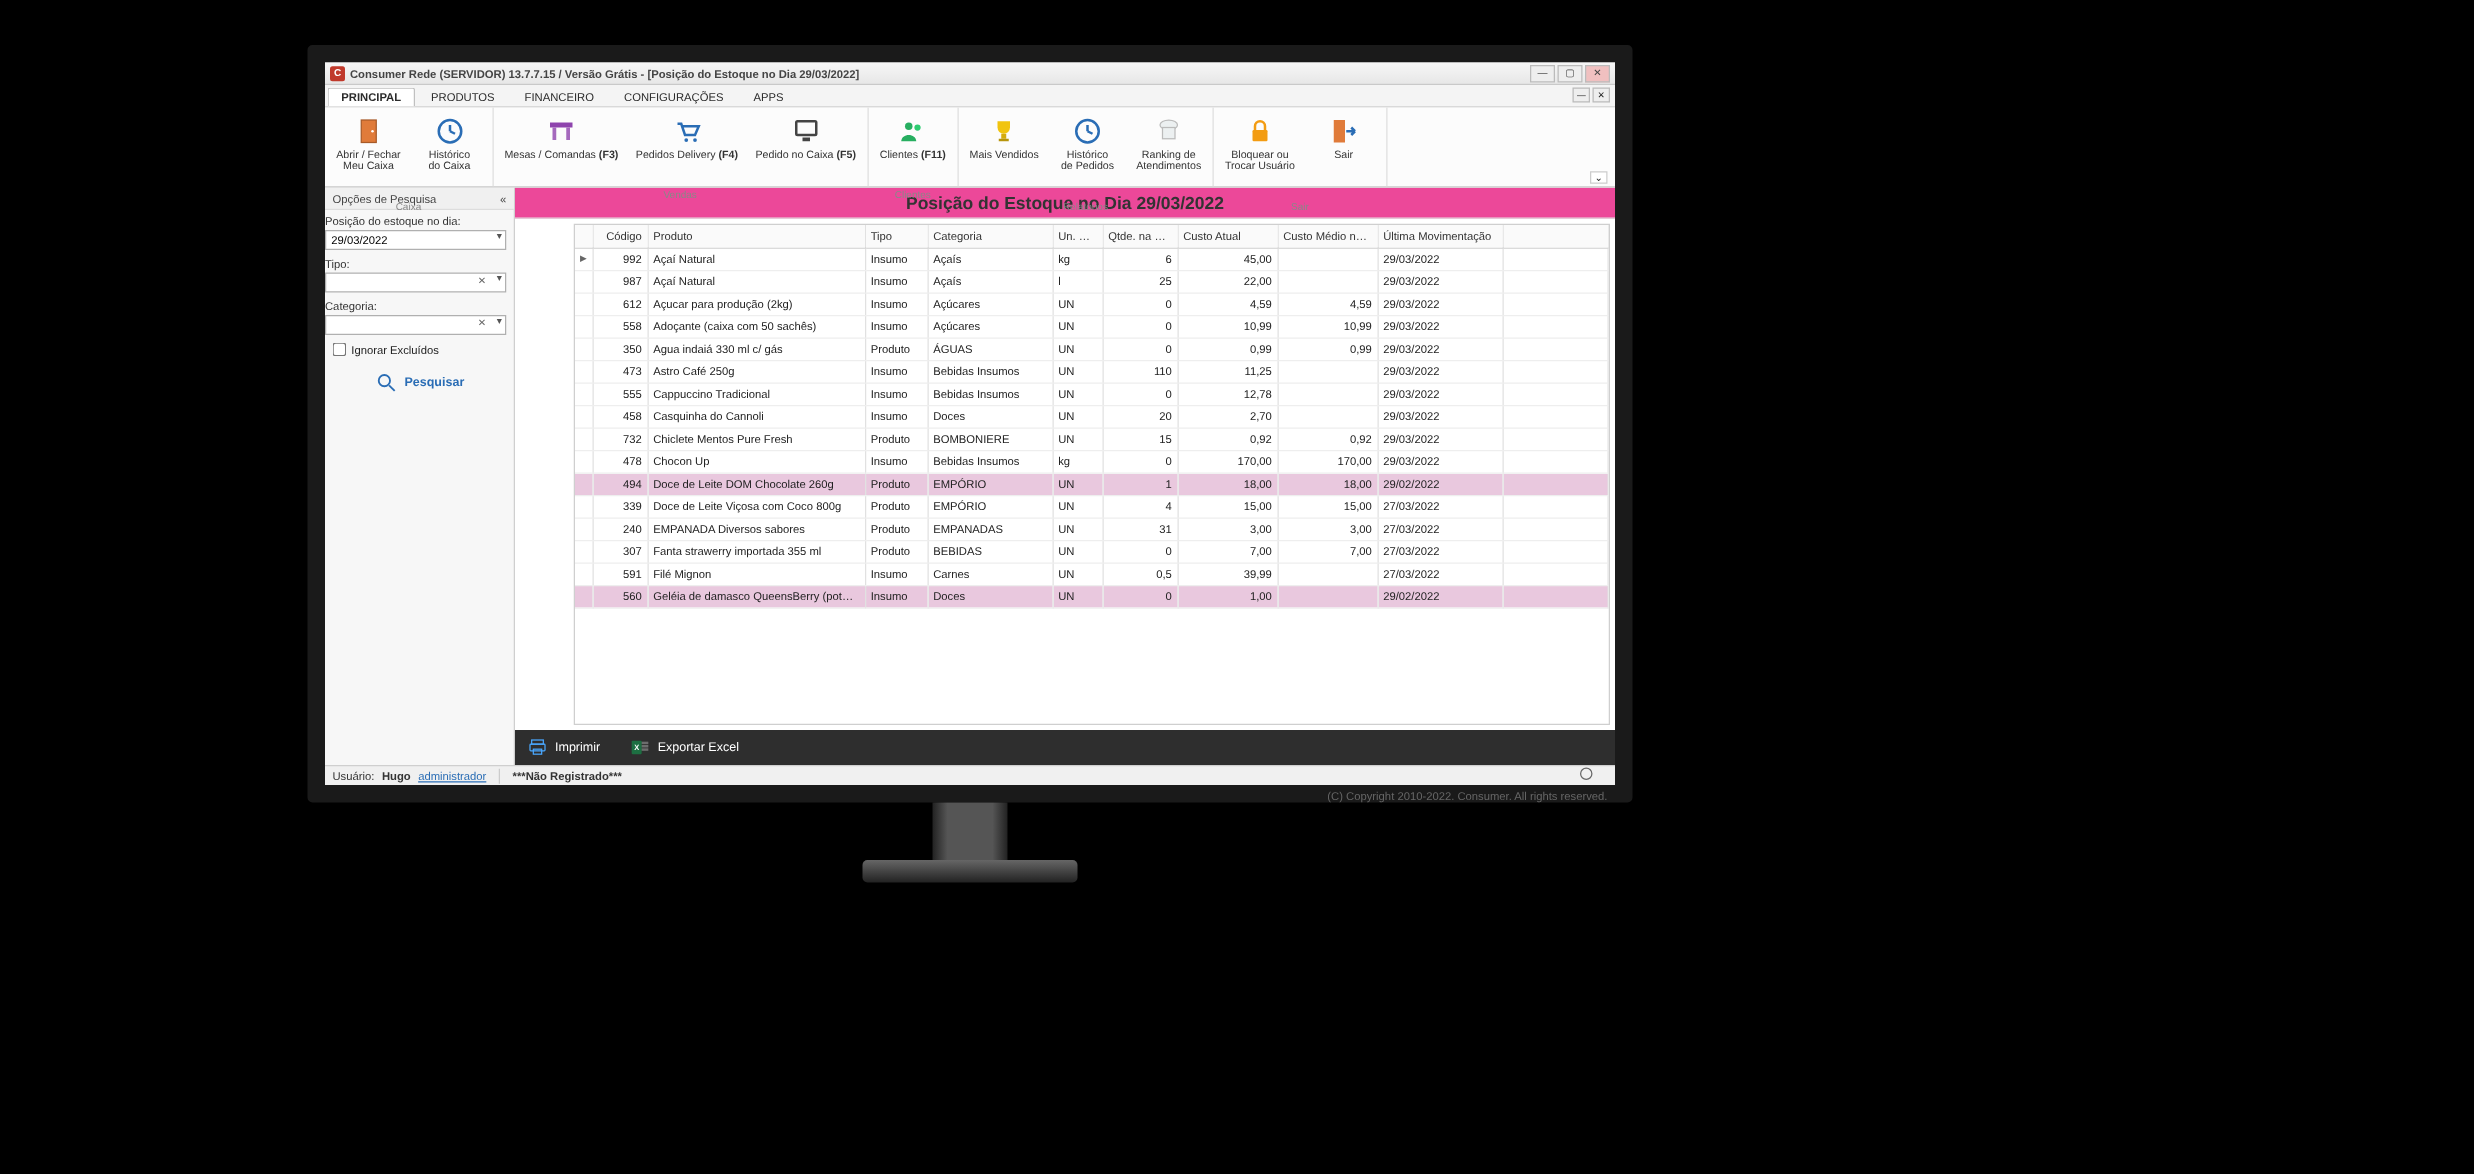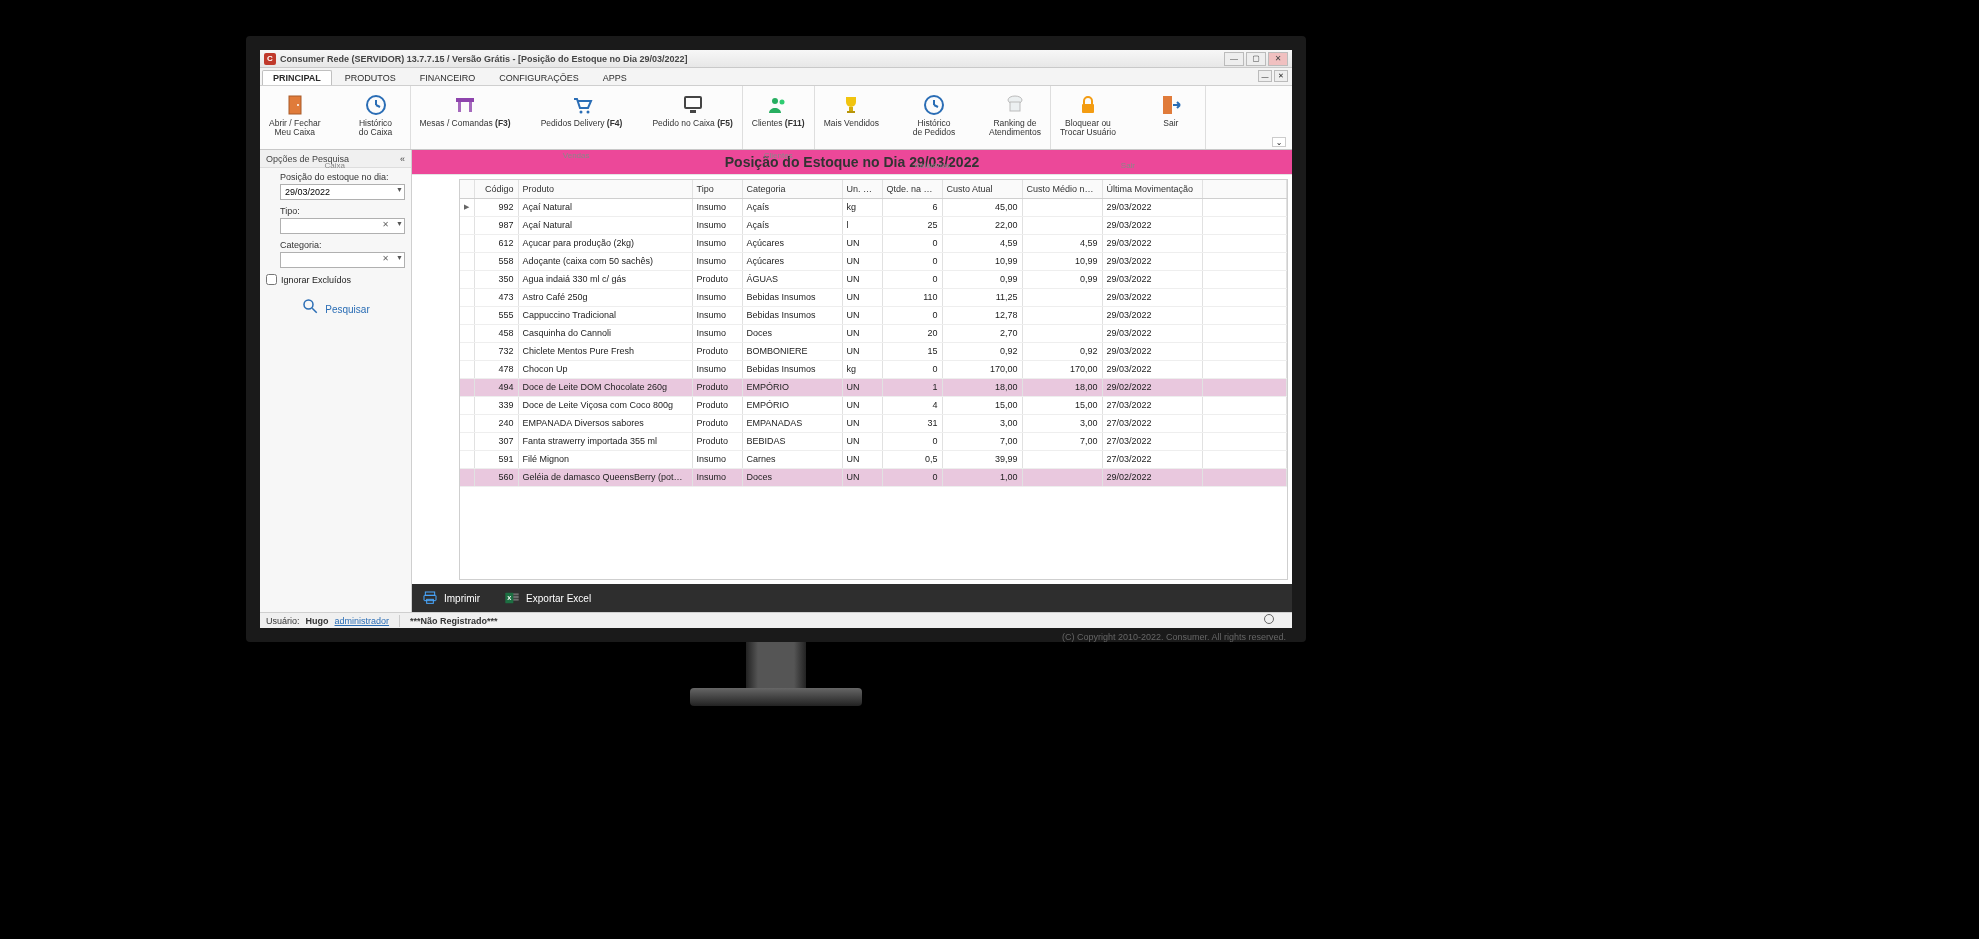--- a/index.html
+++ b/index.html
@@ -90,21 +90,21 @@
     border-bottom: 1px solid #c8c8c8;
     display: flex; align-items: stretch;
     height: 64px;
     position: relative;
   }
   .ribgroup {
     border-right: 1px solid #dedede;
     display: flex; flex-direction: column;
     padding: 2px 4px 0 4px;
   }
-  .ribgroup .btns { display: flex; gap: 20px; flex: 1; }
+  .ribgroup .btns { display: flex; gap: 4px; flex: 1; }
   .ribgroup .glabel {
     text-align: center; font-size: 8px; color: #888; padding: 1px 0; margin-top: 19px;
   }
   .ribitem {
     display: flex; flex-direction: column; align-items: center; justify-content: flex-start;
     min-width: 60px; padding: 2px 4px; cursor: pointer; border: 1px solid transparent;
     border-radius: 3px;
   }
   .ribitem .ricon { width: 24px; height: 24px; display: flex; align-items: center; justify-content: center; margin-top: 2px;}
   .ribitem .rlabel { font-size: 8.5px; text-align: center; line-height: 1.1; margin-top: 2px; color: #333; }
@@ -120,34 +120,34 @@
   .sidebar {
     width: 152px; border-right: 1px solid #cfcfcf;
     background: #f7f7f7; display: flex; flex-direction: column;
     font-size: 9px;
   }
   .sidebar .shdr {
     height: 18px; display: flex; align-items: center; justify-content: space-between;
     padding: 0 6px; font-size: 9px; color: #444; border-bottom: 1px solid #ddd;
     background: #f0f0f0;
   }
-  .sfield { padding: 4px 6px 2px 20px; }
+  .sfield { padding: 4px 6px 2px 0; }
   .sfield label { display: block; font-size: 9px; color: #333; margin-bottom: 2px; }
   .sinput {
     width: 100%; height: 16px; border: 1px solid #b0b0b0; background: #fff;
     font-size: 9px; padding: 0 14px 0 4px; position: relative;
   }
   .sinput-wrap { position: relative; }
   .sinput-x { position: absolute; right: 16px; top: 2px; font-size: 8px; color: #666; cursor: pointer; }
   .sinput-dd { position: absolute; right: 2px; top: 2px; font-size: 7px; color: #555; cursor: pointer; }
   .schk { padding: 4px 6px; display: flex; align-items: center; gap: 4px; }
   .schk input { width: 11px; height: 11px; }
   .ssearch {
-    margin: 8px auto 0 auto; display: flex; align-items: flex-end; gap: 6px;
-    color: #2a6db5; font-weight: 400; font-size: 10px; cursor: pointer;
+    margin: 8px auto 0 auto; display: flex; align-items: center; gap: 6px;
+    color: #2a6db5; font-weight: 700; font-size: 10px; cursor: pointer;
   }
   .ssearch .sicon { width: 18px; height: 18px; }
 
   .main { flex: 1; display: flex; flex-direction: column; min-width: 0; }
 
   .page-title {
     text-align: center; font-size: 14px; font-weight: 600; color: #333;
     padding: 4px 0; background: #ec4899; border-bottom: 1px solid #e4e4e4;
   }
 

